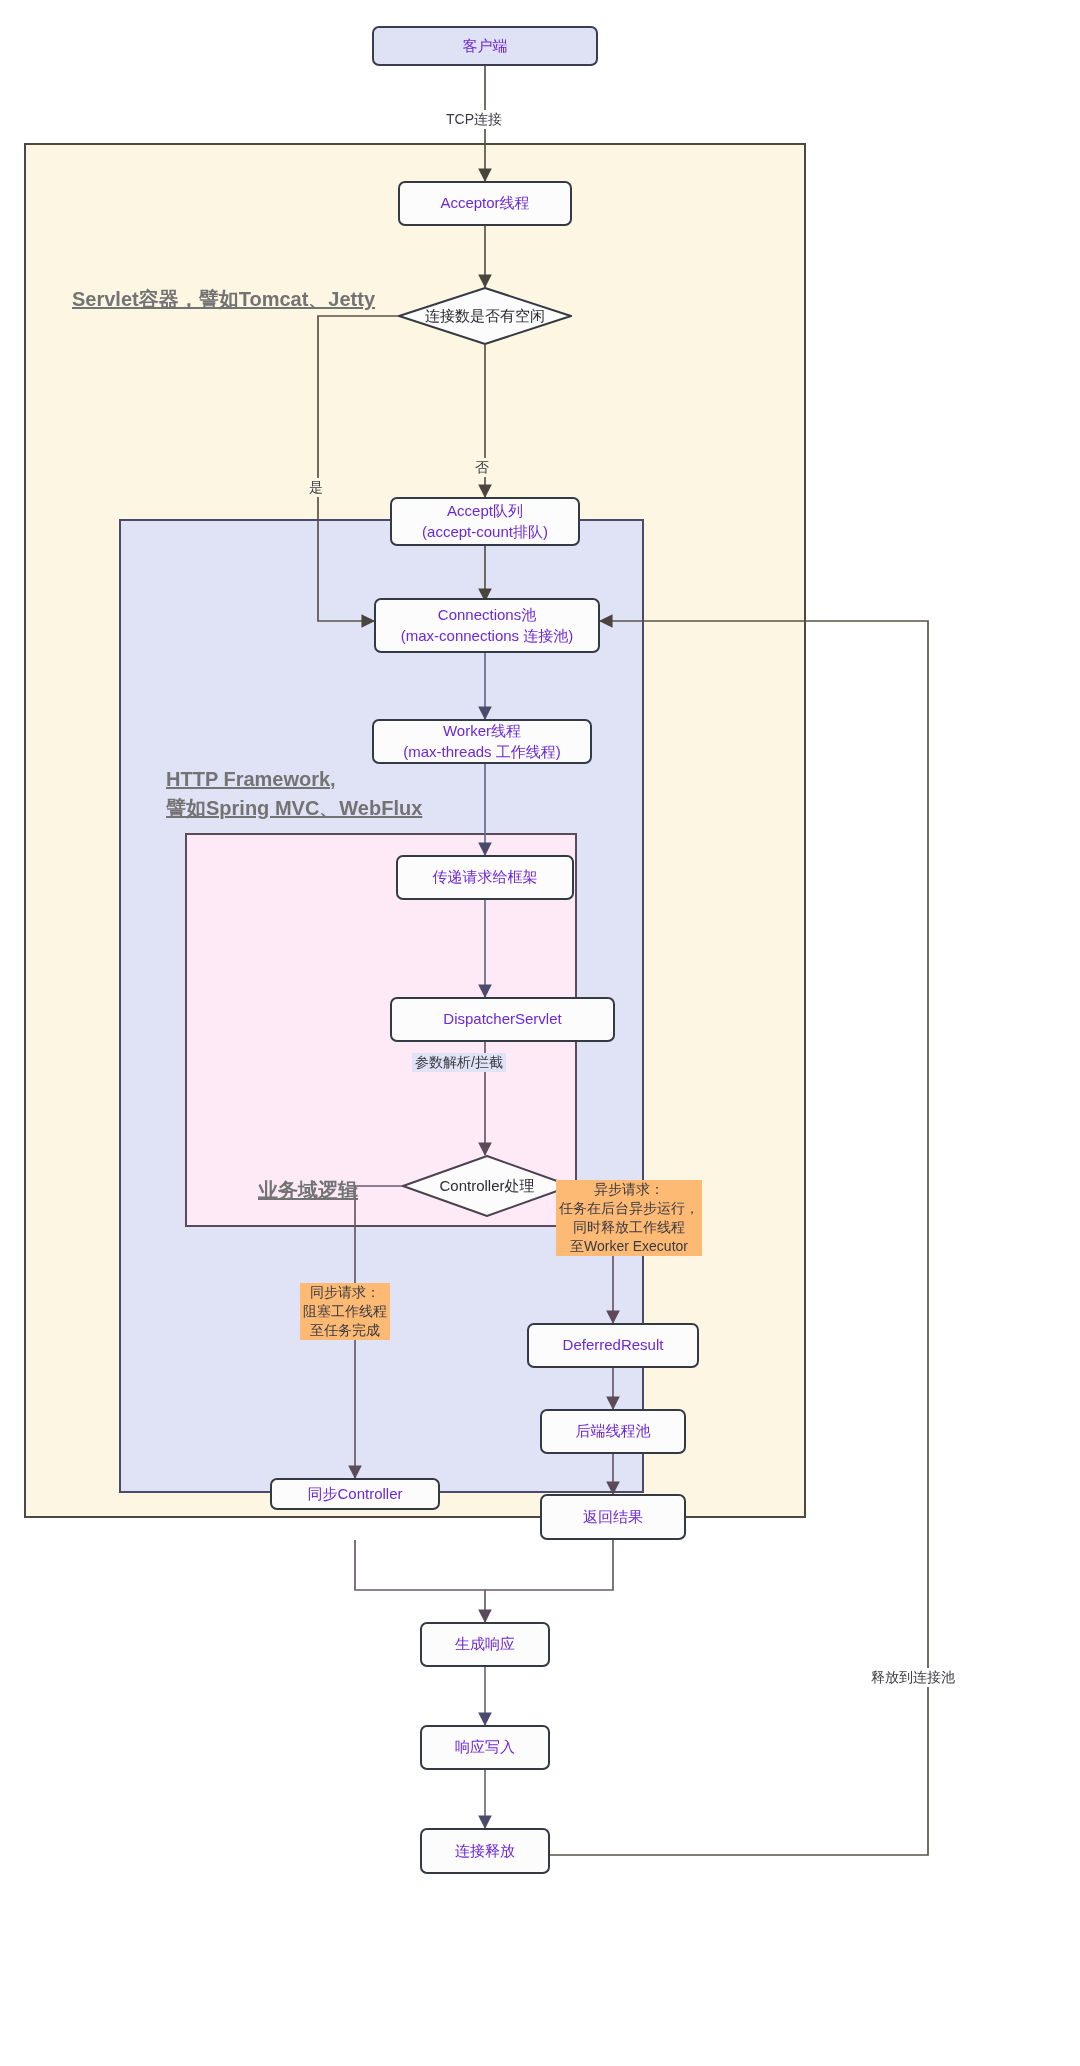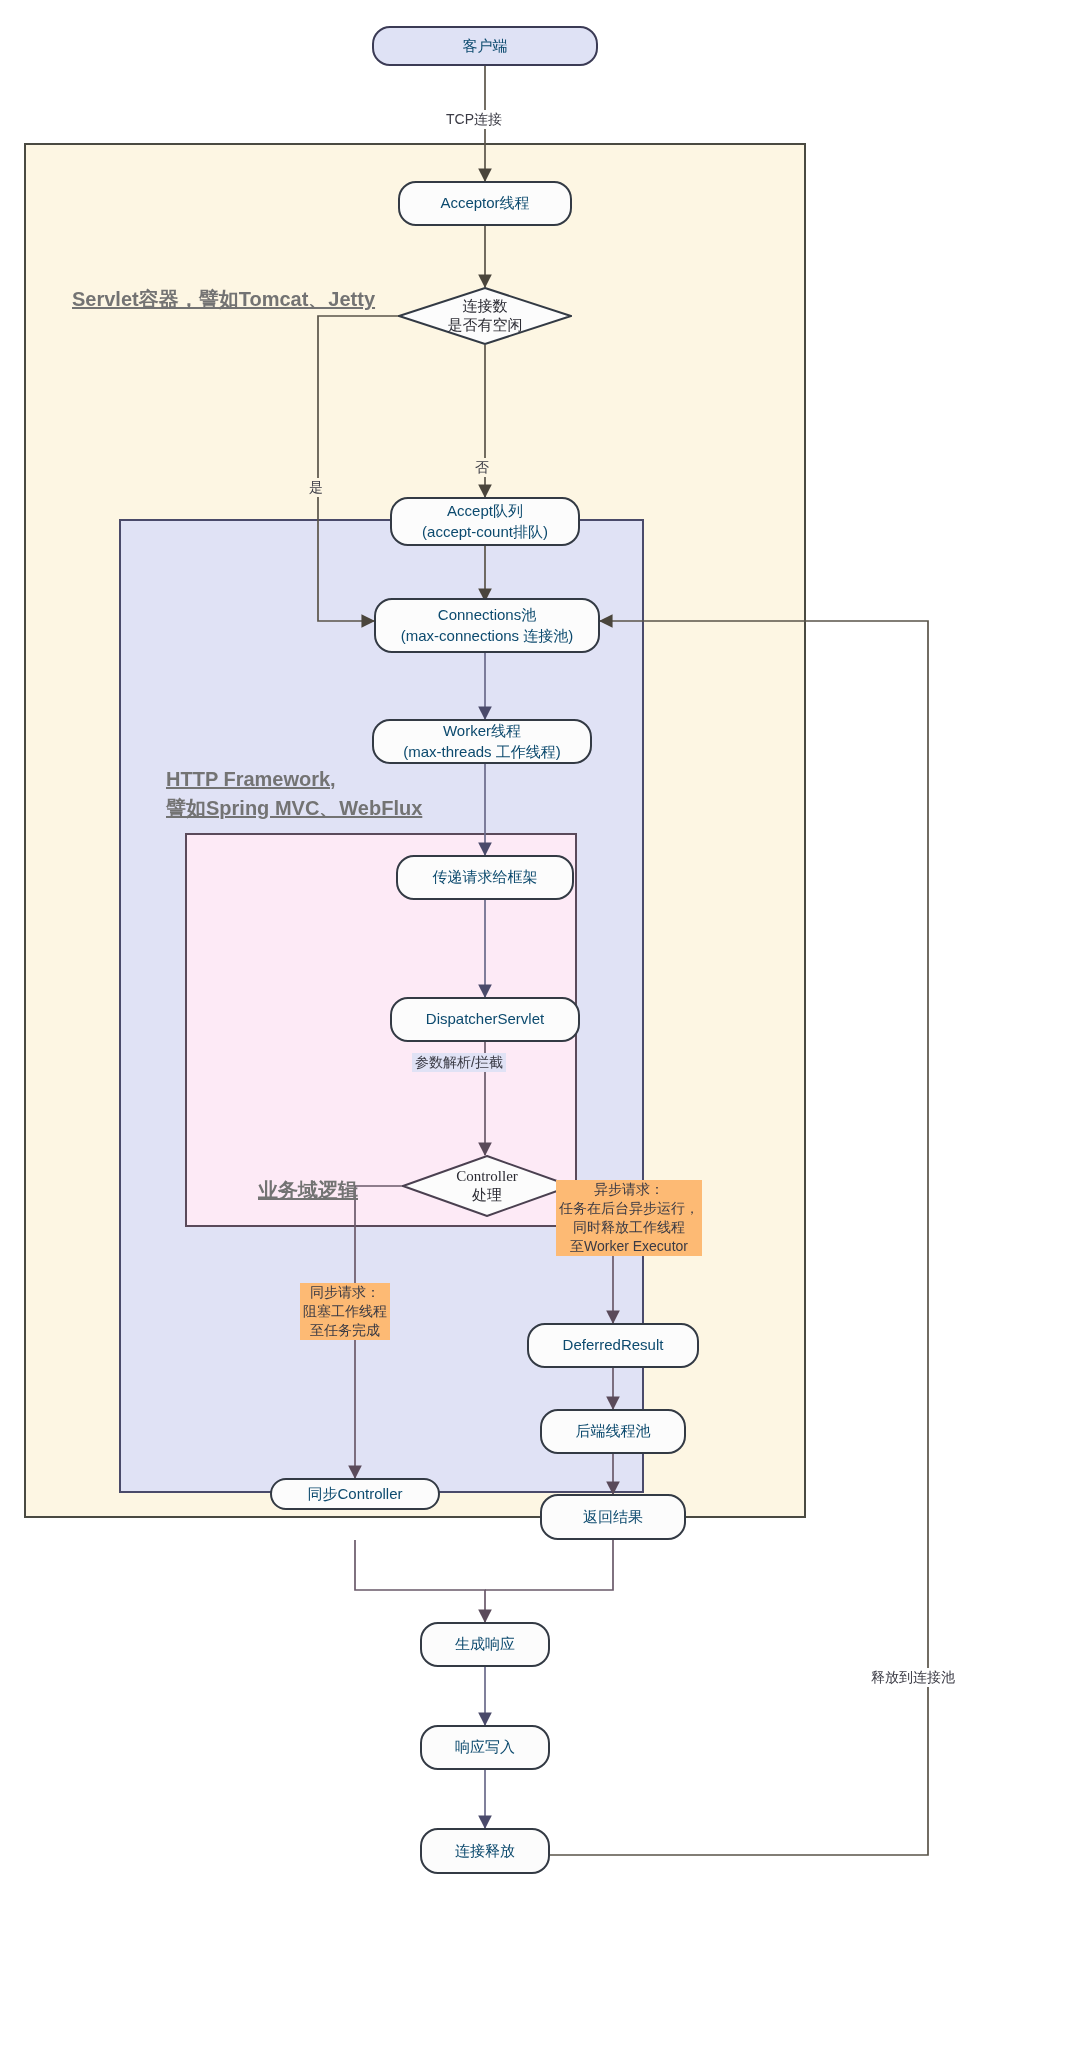--- a/index.html
+++ b/index.html
@@ -7,29 +7,29 @@
         font-family:"Liberation Sans","DejaVu Sans",sans-serif;overflow:hidden;}
   svg#wires{position:absolute;left:0;top:0;width:1080px;height:2066px;}
   .region{position:absolute;box-sizing:border-box;}
   .region-servlet{left:24px;top:143px;width:782px;height:1375px;
         background:#fdf6e3;border:2px solid #4a4a42;}
   .region-http{left:119px;top:519px;width:525px;height:974px;
         background:#e0e2f5;border:2px solid #4a4a6a;}
   .region-biz{left:185px;top:833px;width:392px;height:394px;
         background:#fdeaf6;border:2px solid #5a4a5a;}
   .node{position:absolute;box-sizing:border-box;background:#fcfcfc;
-        border:2px solid #333a44;border-radius:18px;
+        border:2px solid #333a44;border-radius:7px;
         display:flex;flex-direction:column;align-items:center;justify-content:center;
-        font-size:15px;color:#0c4a6e;line-height:1.35;text-align:center;}
+        font-size:15px;color:#6d28d9;line-height:1.35;text-align:center;}
   .node .l2{font-size:15px;}
   .diamond{position:absolute;box-sizing:border-box;}
   .diamond .dshape{position:absolute;left:0;top:0;width:100%;height:100%;}
   .diamond .dtext{position:absolute;left:0;top:0;width:100%;height:100%;
-        display:flex;flex-direction:column;align-items:center;justify-content:center;
-        font-size:15px;color:#2b2b33;line-height:1.3;text-align:center;font-family:Liberation Serif, serif;}
+        display:flex;flex-direction:row;align-items:center;justify-content:center;
+        font-size:15px;color:#2b2b33;line-height:1.3;text-align:center;}
   .edge-label{position:absolute;font-size:14px;color:#3a3a44;background:#fdf6e3;
         padding:0 3px;text-align:center;line-height:1.35;white-space:nowrap;}
   .edge-label.onwhite{background:#ffffff;}
   .edge-label.onblue{background:#e0e2f5;}
   .edge-label.onpink{background:#fdba74;}
   .region-title{position:absolute;color:#737373;font-weight:bold;font-size:20px;
         line-height:1.45;white-space:nowrap;text-decoration:underline;}
 </style>
 </head>
 <body>
@@ -139,21 +139,21 @@
 
   <div class="node" style="left:372px;top:719px;width:220px;height:45px;">
     <div>Worker线程</div>
     <div class="l2">(max-threads 工作线程)</div>
   </div>
 
   <div class="node" style="left:396px;top:855px;width:178px;height:45px;">
     <div>传递请求给框架</div>
   </div>
 
-  <div class="node" style="left:390px;top:997px;width:190px;height:45px;">
+  <div class="node" style="left:390px;top:997px;width:225px;height:45px;">
     <div>DispatcherServlet</div>
   </div>
 
   <div class="diamond" style="left:402px;top:1155px;width:170px;height:62px;">
     <svg class="dshape" viewBox="0 0 170 62" preserveAspectRatio="none">
       <polygon points="85,1 169,31 85,61 1,31" fill="#fcfcfc" stroke="#4a4050" stroke-width="2"></polygon>
     </svg>
     <div class="dtext">
       <div>Controller</div>
       <div>处理</div>

